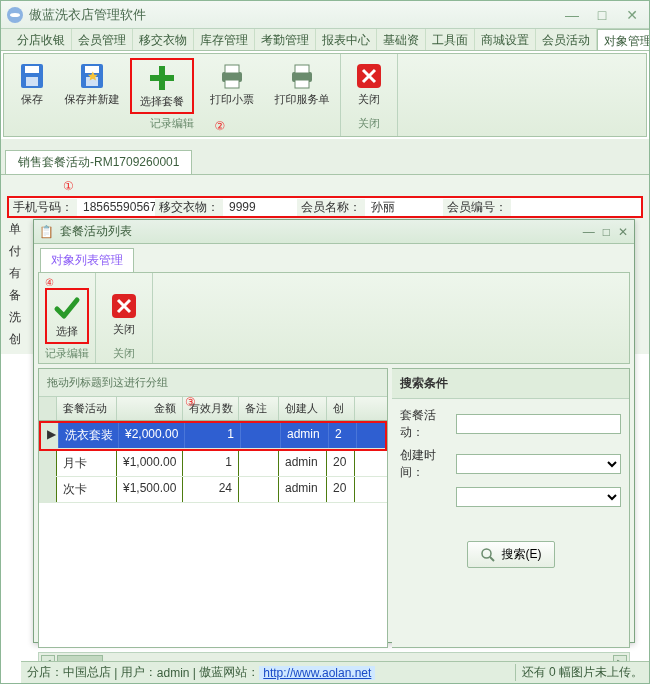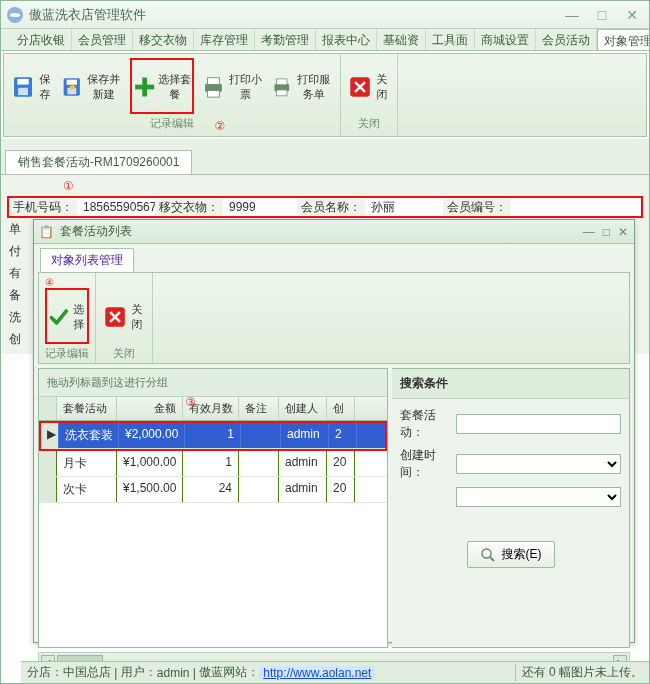--- a/index.html
+++ b/index.html
@@ -9,40 +9,40 @@
   .logo::before{content:"";position:absolute;left:3px;top:6px;width:10px;height:4px;border-radius:50%;background:#fff;}
   .win-title { flex:1; color:#4a6b4e; font-size:13px; }
   .win-controls { display:flex; gap:8px; }
   .win-controls span { width:22px; text-align:center; color:#7aa17e; font-size:14px; }
   .menubar { height:22px; background:#e6f0e3; border-bottom:1px solid #a8c5a9; display:flex; padding-left:10px; }
   .menubar .item { padding:3px 6px 0; color:#3b5e3d; border-right:1px solid #c9dec8; font-size:12px; white-space:nowrap; }
   .menubar .item.sel { background:#fff; border-top:1px solid #a8c5a9; border-left:1px solid #a8c5a9; border-right:1px solid #a8c5a9; }
   .ribbon { background:linear-gradient(#eef6ec,#e0eddc); border:1px solid #a8c5a9; margin:2px; display:flex; }
   .ribbon-group { border-right:1px solid #bcd4bf; padding:4px 6px 2px; text-align:center; }
   .ribbon-buttons { display:flex; gap:6px; }
-  .ribbon-btn { width:44px; height:56px; display:flex; flex-direction:row; align-items:center; justify-content:flex-start; padding-top:2px; font-size:11px; }
+  .ribbon-btn { width:44px; height:56px; display:flex; flex-direction:column; align-items:center; justify-content:flex-start; padding-top:2px; font-size:11px; }
   .ribbon-btn.highlight { border:2px solid #e11; }
   .ribbon-btn svg { width:32px; height:32px; }
   .ribbon-group-label { font-size:11px; color:#6a8b6d; margin-top:2px; }
   .wide { width:64px; }
   .tabstrip { height:36px; background:#e8f1e6; border-bottom:1px solid #a8c5a9; display:flex; align-items:flex-end; padding-left:4px; margin-top:2px;}
   .tab { background:#fff; border:1px solid #a8c5a9; border-bottom:none; padding:3px 12px; font-size:12px; color:#3b5e3d; }
   .form-area { background:#edf4eb; padding:4px 6px; }
   .highlight-row { border:2px solid #e11; background:#fff; display:flex; align-items:center; height:22px; font-size:12px; }
   .highlight-row .lbl { background:#edf4eb; padding:0 4px; color:#333; }
   .highlight-row .val { padding:0 6px; background:#fff; }
   .dim-rows { color:#333; font-size:12px; line-height:22px; }
   .dim-rows div { padding-left:2px;}
   .red-num { color:#e33; font-family:"SimSun"; }
   .inner-window { position:absolute; left:32px; top:218px; width:602px; height:424px; background:#edf4eb; border:1px solid #7da381; box-shadow:0 2px 6px rgba(0,0,0,.2); }
   .inner-title { height:24px; background:linear-gradient(#e7f1e8,#d9ead8); display:flex; align-items:center; padding:0 6px; border-bottom:1px solid #a8c5a9;}
   .inner-title .icon { width:14px;height:14px; margin-right:6px; display:flex;align-items:center;justify-content:center;}
   .inner-title .t { flex:1; color:#3b5e3d; }
   .inner-title .wc { display:flex; gap:8px; color:#6a8b6d; }
-  .inner-tab { background:#fff; border:1px solid #a8c5a9; border-bottom:none; display:inline-block; padding:3px 10px; margin:4px 0 0 6px; color:#4c1d95; font-size:12px;}
+  .inner-tab { background:#fff; border:1px solid #a8c5a9; border-bottom:none; display:inline-block; padding:3px 10px; margin:4px 0 0 6px; color:#8b5cf6; font-size:12px;}
   .inner-ribbon { background:linear-gradient(#eef6ec,#e0eddc); border:1px solid #a8c5a9; margin:0 4px; display:flex; }
   .panel-body { display:flex; margin:4px; gap:4px; height:280px; }
   .grid-panel { flex:1; border:1px solid #9bbb9d; background:#fff; display:flex; flex-direction:column;}
   .grid-groupbar { background:#e2eee0; padding:6px 8px; color:#5d7c5f; font-size:11px; border-bottom:1px solid #bcd4bf;}
   .grid-header { display:flex; background:linear-gradient(#f1f7ef,#dceada); border-bottom:1px solid #9bbb9d; }
   .gh { padding:4px 6px; border-right:1px solid #bcd4bf; font-size:11px; white-space:nowrap; overflow:hidden;}
   .c0{width:18px;text-align:center;background:#dceada;} .c1{width:60px;} .c2{width:66px;text-align:right;} .c3{width:56px;text-align:right;} .c4{width:40px;} .c5{width:48px;} .c6{width:28px;}
   .grid-row { display:flex; border-bottom:1px solid #dceada; font-size:12px; }
   .grid-row .cell{ padding:4px 6px; border-right:1px solid #4d7c0f; white-space:nowrap; overflow:hidden;}
   .grid-row.sel { background:#2f5fd1; color:#fff; }

